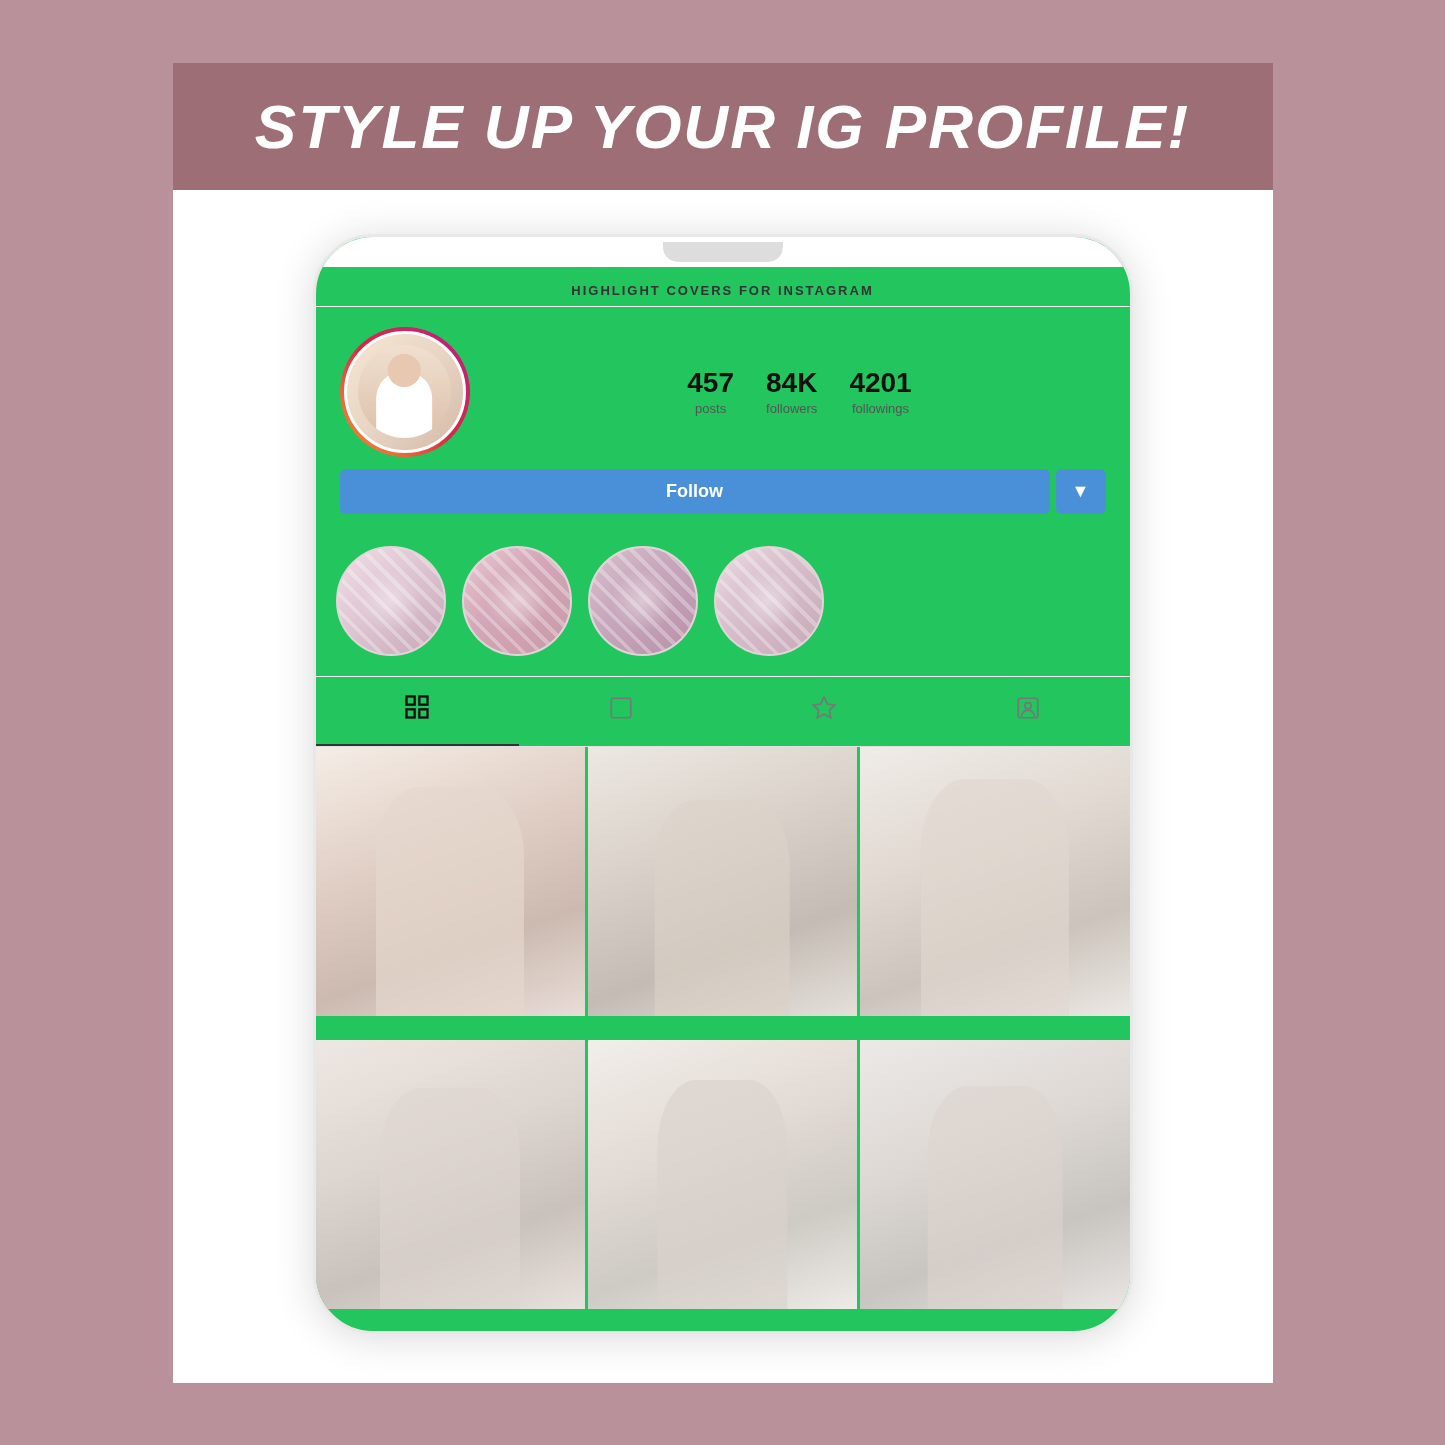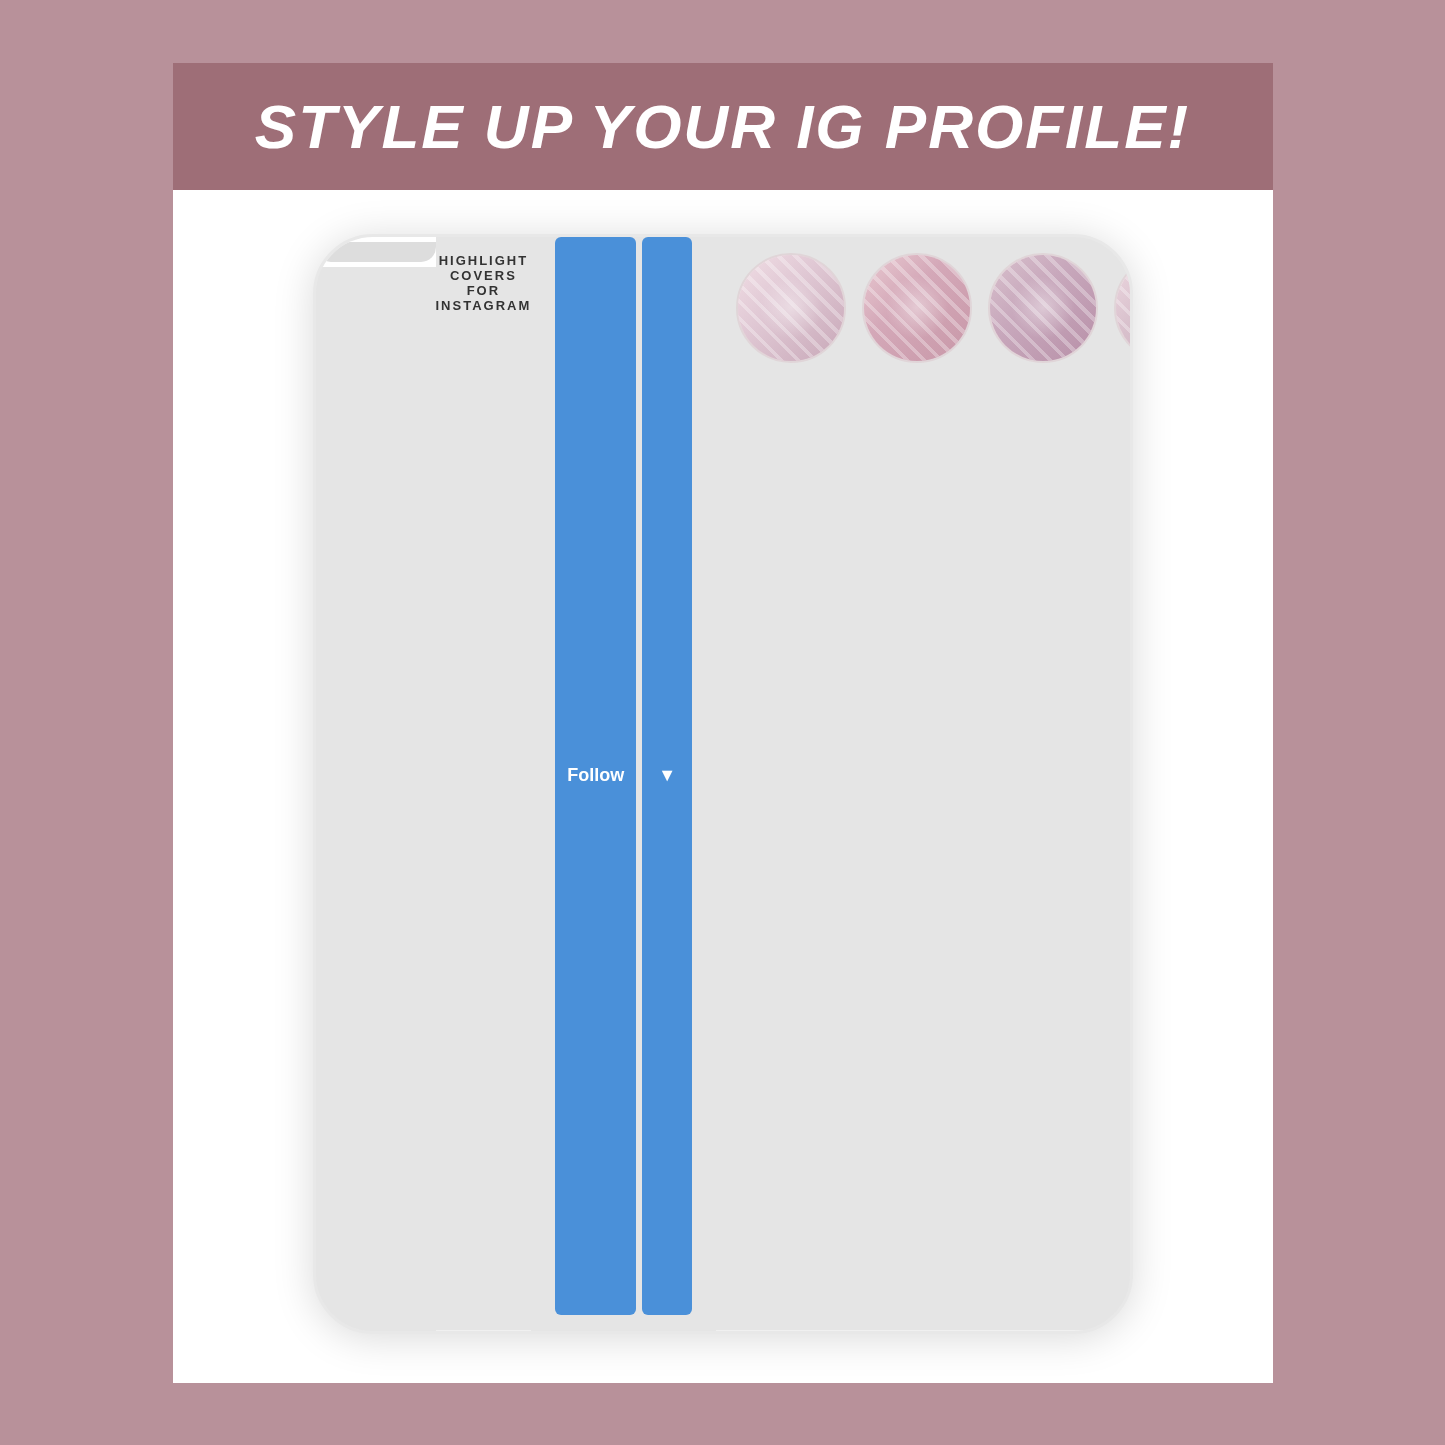--- a/index.html
+++ b/index.html
@@ -38,27 +38,27 @@
       font-size: 62px;
       font-weight: 900;
       text-transform: uppercase;
       letter-spacing: 2px;
       font-style: italic;
     }
 
     .phone-mockup {
       width: 820px;
       min-height: 1100px;
-      background: #e5e5e5;
+      background: #22c55e;
       border-radius: 60px;
       box-shadow: 0 4px 40px rgba(0,0,0,0.15);
       overflow: hidden;
       border: 3px solid #e8e8e8;
       display: flex;
-      flex-direction: row;
+      flex-direction: column;
     }
 
     .phone-top-bar {
       height: 30px;
       background: white;
       display: flex;
       align-items: center;
       justify-content: center;
     }
 
@@ -353,20 +353,42 @@
     <div style="position: absolute; top: -10px; right: -10px; width: 820px; height: 1050px; background: white; border-radius: 60px; z-index: 0;"></div>
 
     <div class="phone-mockup" style="position: relative; z-index: 1;">
 
       <div class="phone-top-bar">
         <div class="phone-notch"></div>
       </div>
 
       <div class="ig-header">HIGHLIGHT COVERS FOR INSTAGRAM</div>
 
+      <div class="profile-section">
+        <div class="avatar-ring">
+          <div class="avatar-inner">
+            <div class="avatar-figure"></div>
+          </div>
+        </div>
+
+        <div class="stats-section">
+          <div class="stat-item">
+            <span class="stat-number">457</span>
+            <span class="stat-label">posts</span>
+          </div>
+          <div class="stat-item">
+            <span class="stat-number">84K</span>
+            <span class="stat-label">followers</span>
+          </div>
+          <div class="stat-item">
+            <span class="stat-number">4201</span>
+            <span class="stat-label">followings</span>
+          </div>
+        </div>
+      </div>
 
       <div class="follow-section">
         <button class="follow-btn">Follow</button>
         <button class="dropdown-btn">▼</button>
       </div>
 
       <div class="highlights-section">
         <div class="highlight-item">
           <div class="highlight-circle">
             <div class="highlight-pattern">

